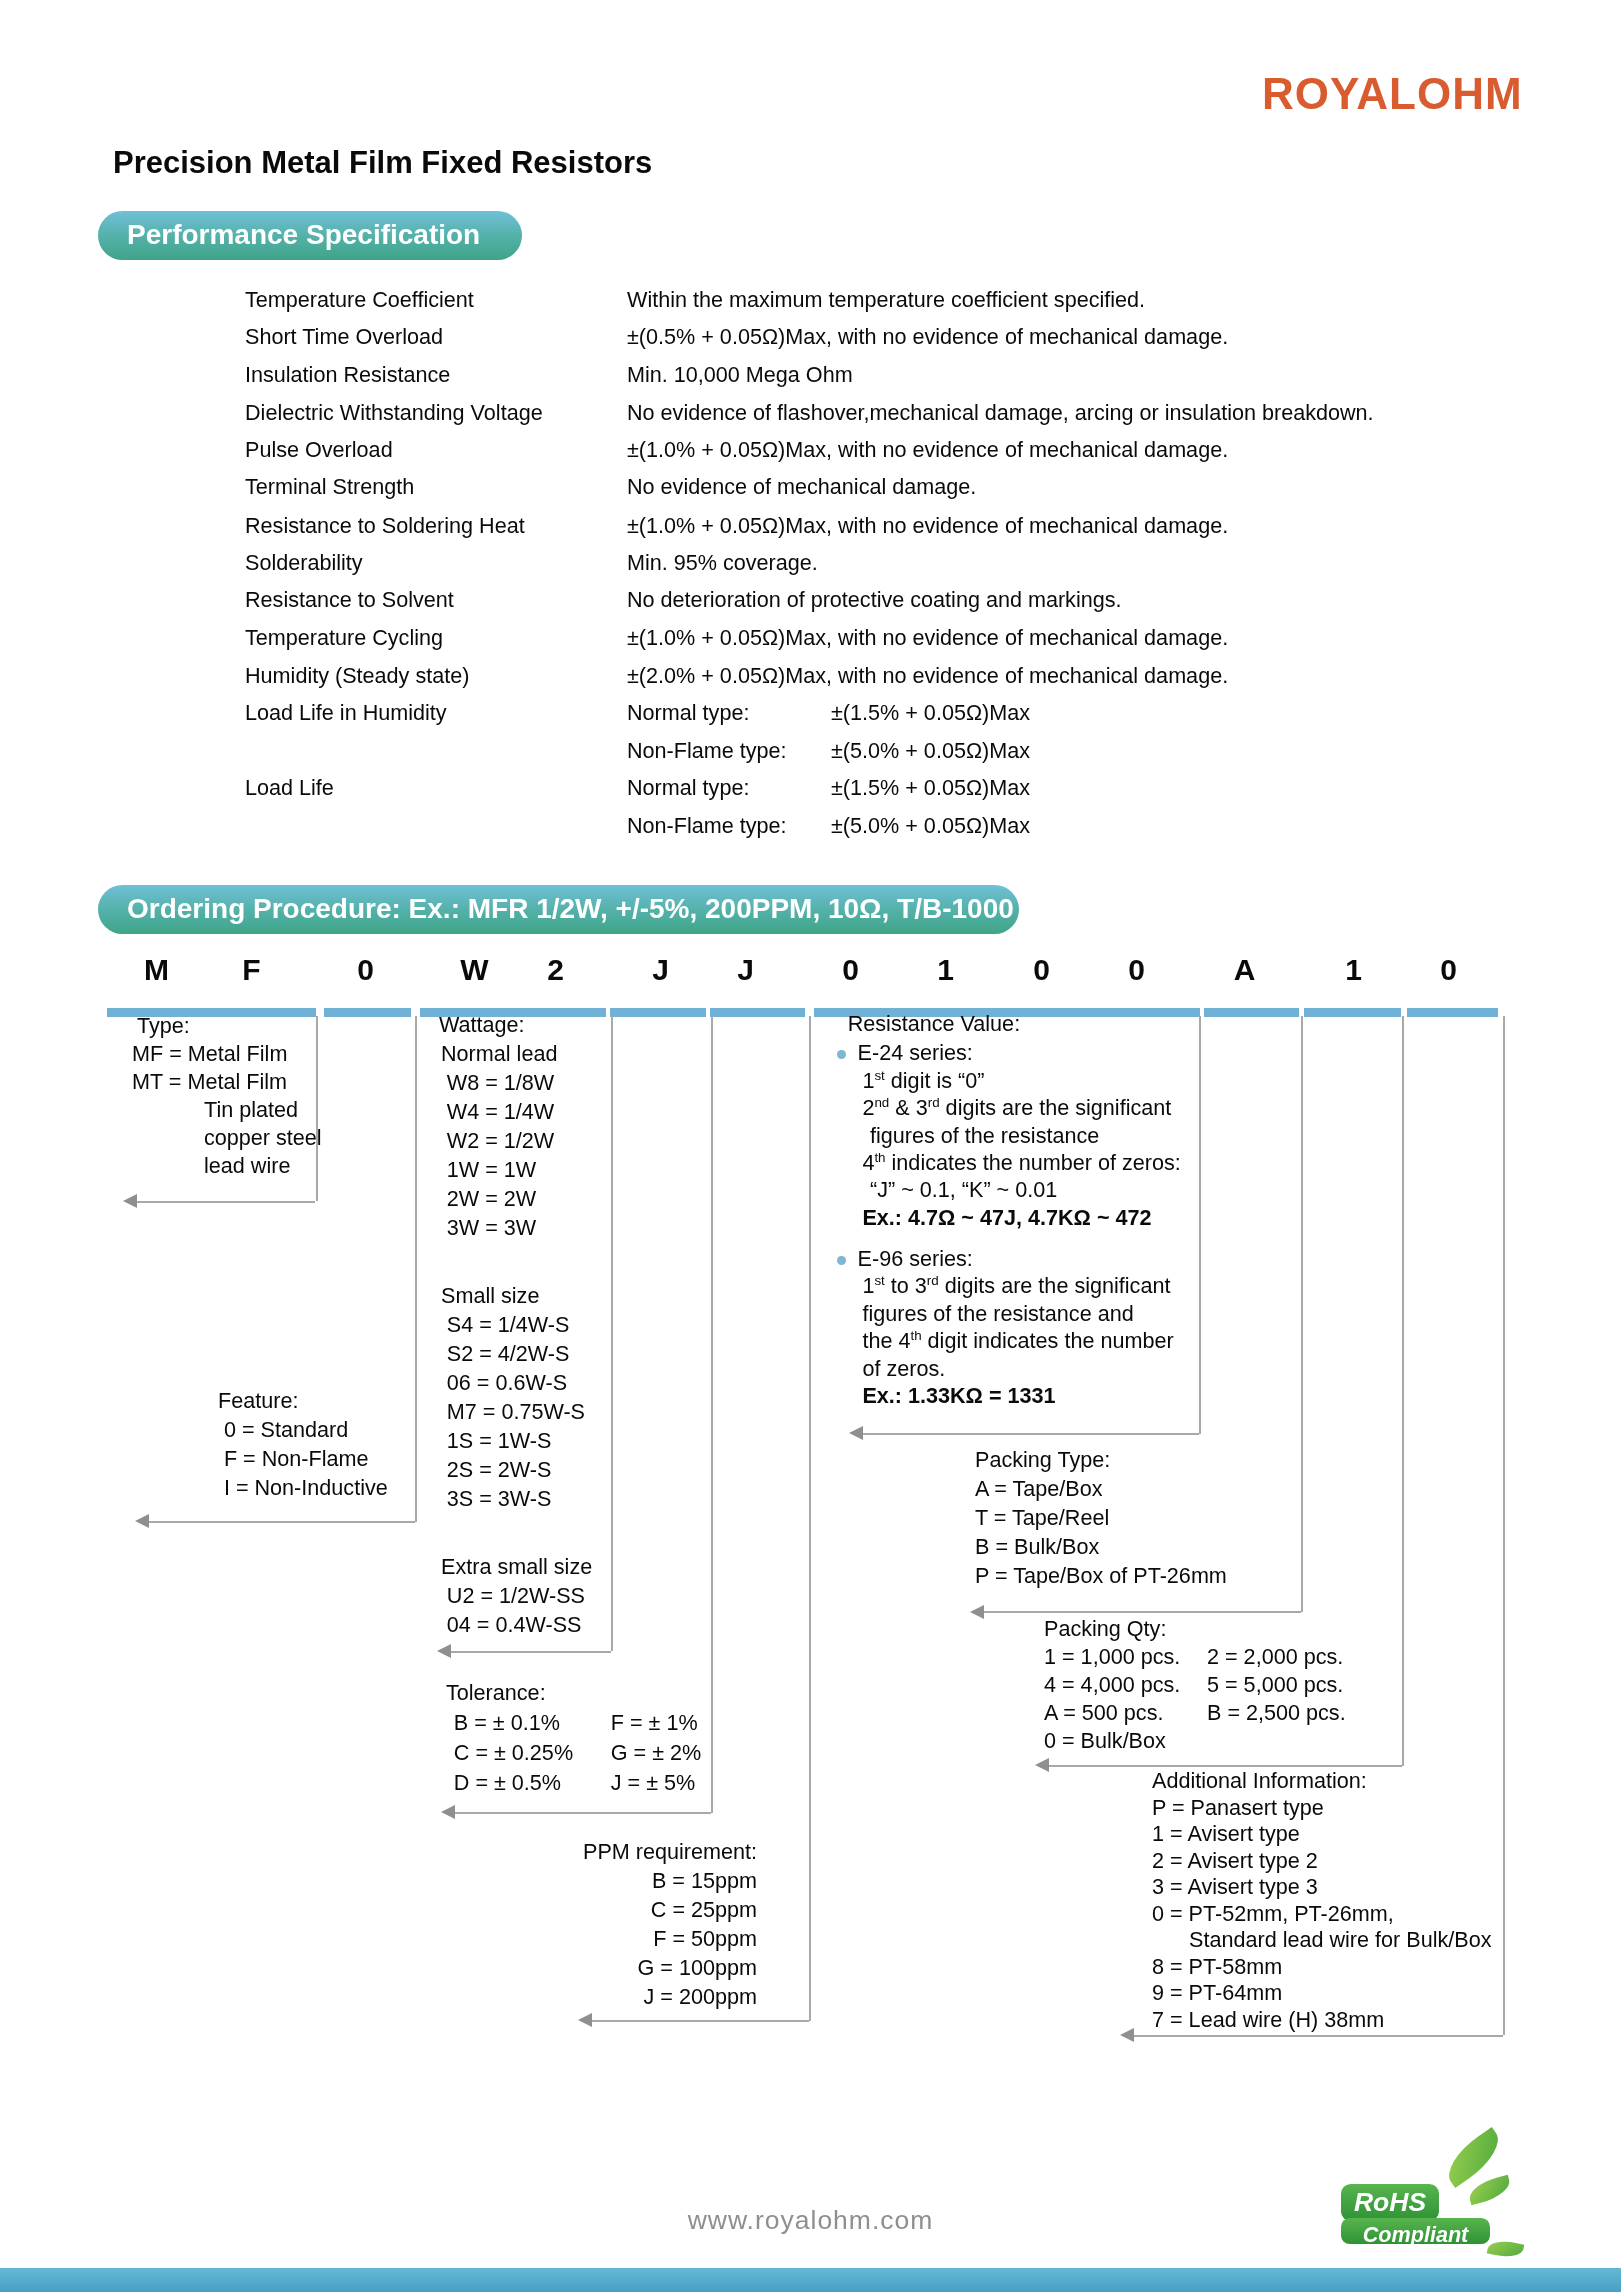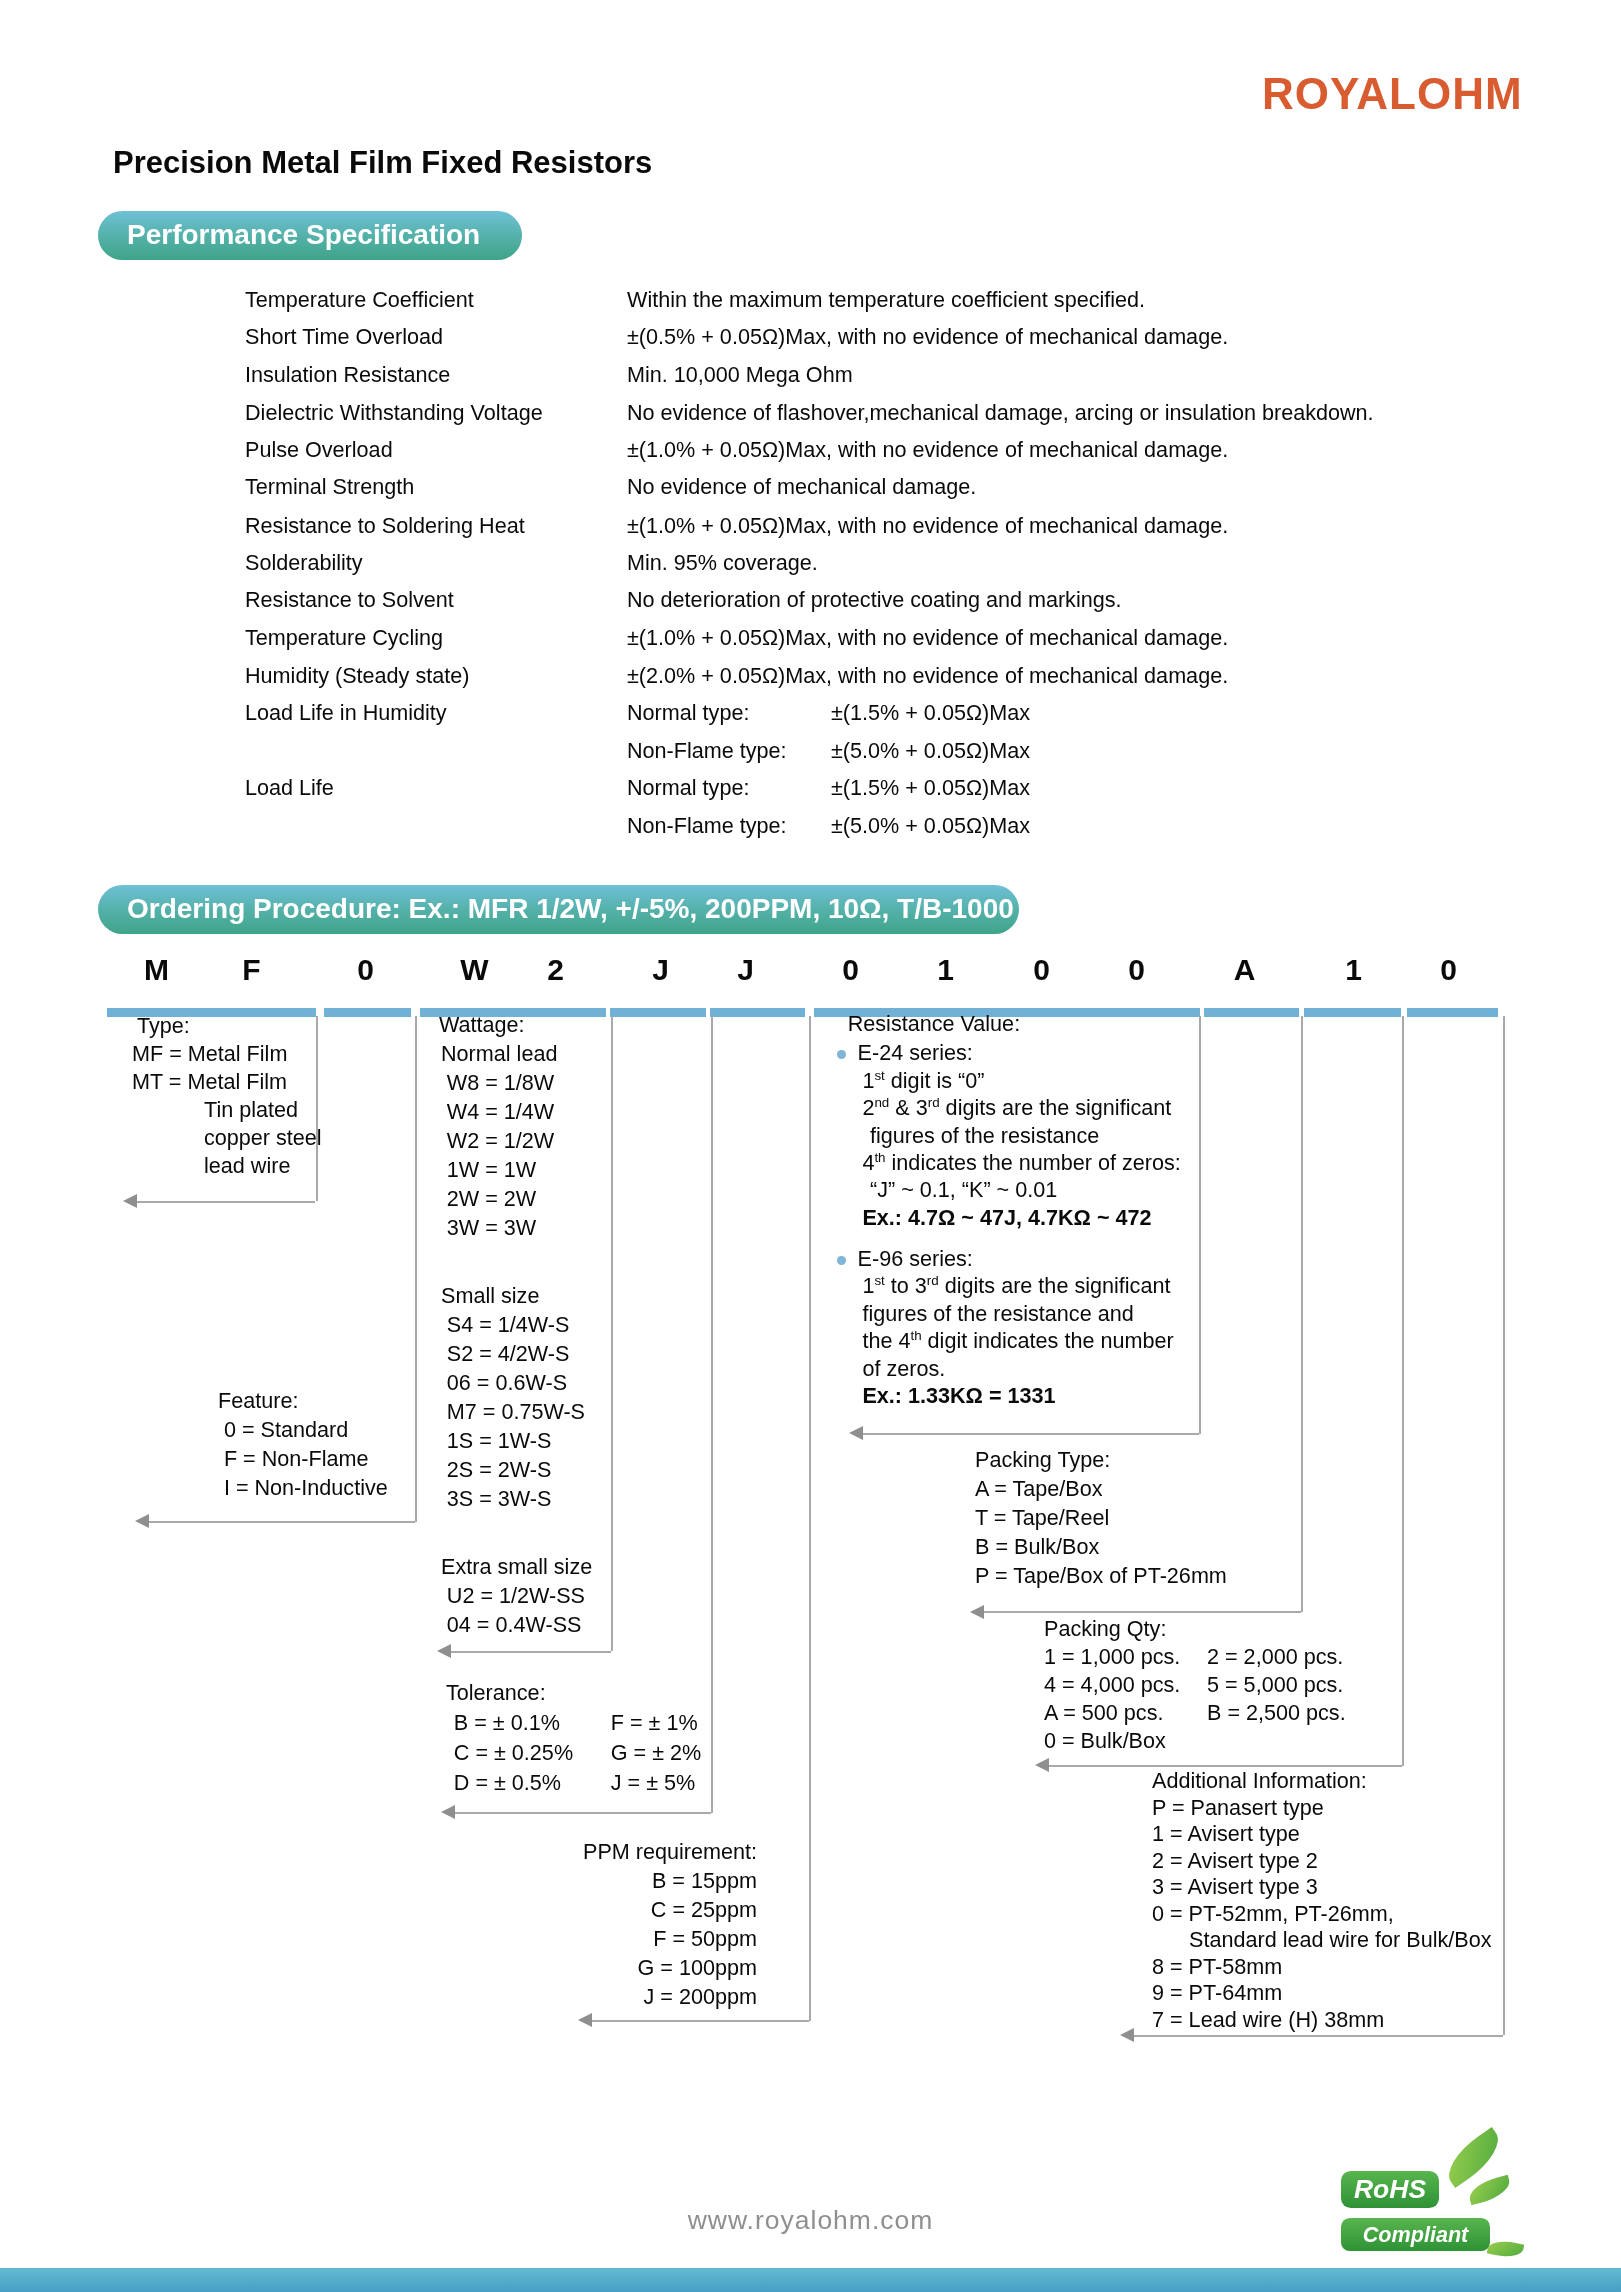--- a/index.html
+++ b/index.html
@@ -72,25 +72,25 @@
   sup{font-size:0.62em;line-height:0;}
 
   
   .site{position:absolute;left:0;right:0;top:2205px;text-align:center;
         font-size:26.5px;color:#8f8f8f;letter-spacing:1px;}
   .footer-bar{position:absolute;left:0;top:2268px;width:1621px;height:24.5px;
         background:linear-gradient(180deg,#63b9d4 0%,#459fc4 100%);}
 
   
   .rohs{position:absolute;left:1341px;top:2145px;width:182px;height:129px;}
-  .rohs-box{position:absolute;left:0;top:26px;width:98px;height:37px;
+  .rohs-box{position:absolute;left:0;top:39px;width:98px;height:37px;
         background:linear-gradient(180deg,#58b54e,#2e9235);border-radius:9.8px;
         color:#fff;font-weight:700;font-style:italic;font-size:26.5px;text-align:center;
         line-height:37px;}
-  .compliant-box{position:absolute;left:0;top:73px;width:149px;height:33px;
+  .compliant-box{position:absolute;left:0;top:73px;width:149px;height:26px;
         background:linear-gradient(180deg,#58b54e,#2e9235);border-radius:8.8px;
         color:#fff;font-weight:700;font-style:italic;font-size:21.6px;text-align:center;
         line-height:33px;}
   .leaf{position:absolute;background:linear-gradient(135deg,#9ed14f,#4ca83e);
         border-radius:75% 0 75% 0;}
   .leaf1{left:100px;top:-2px;width:65px;height:29px;transform:rotate(-35deg);}
   .leaf2{left:127px;top:35px;width:43px;height:19.6px;transform:rotate(-15deg);}
   .leaf3{left:147px;top:96px;width:35px;height:15.7px;transform:rotate(12deg);}
 </style>
 </head>

